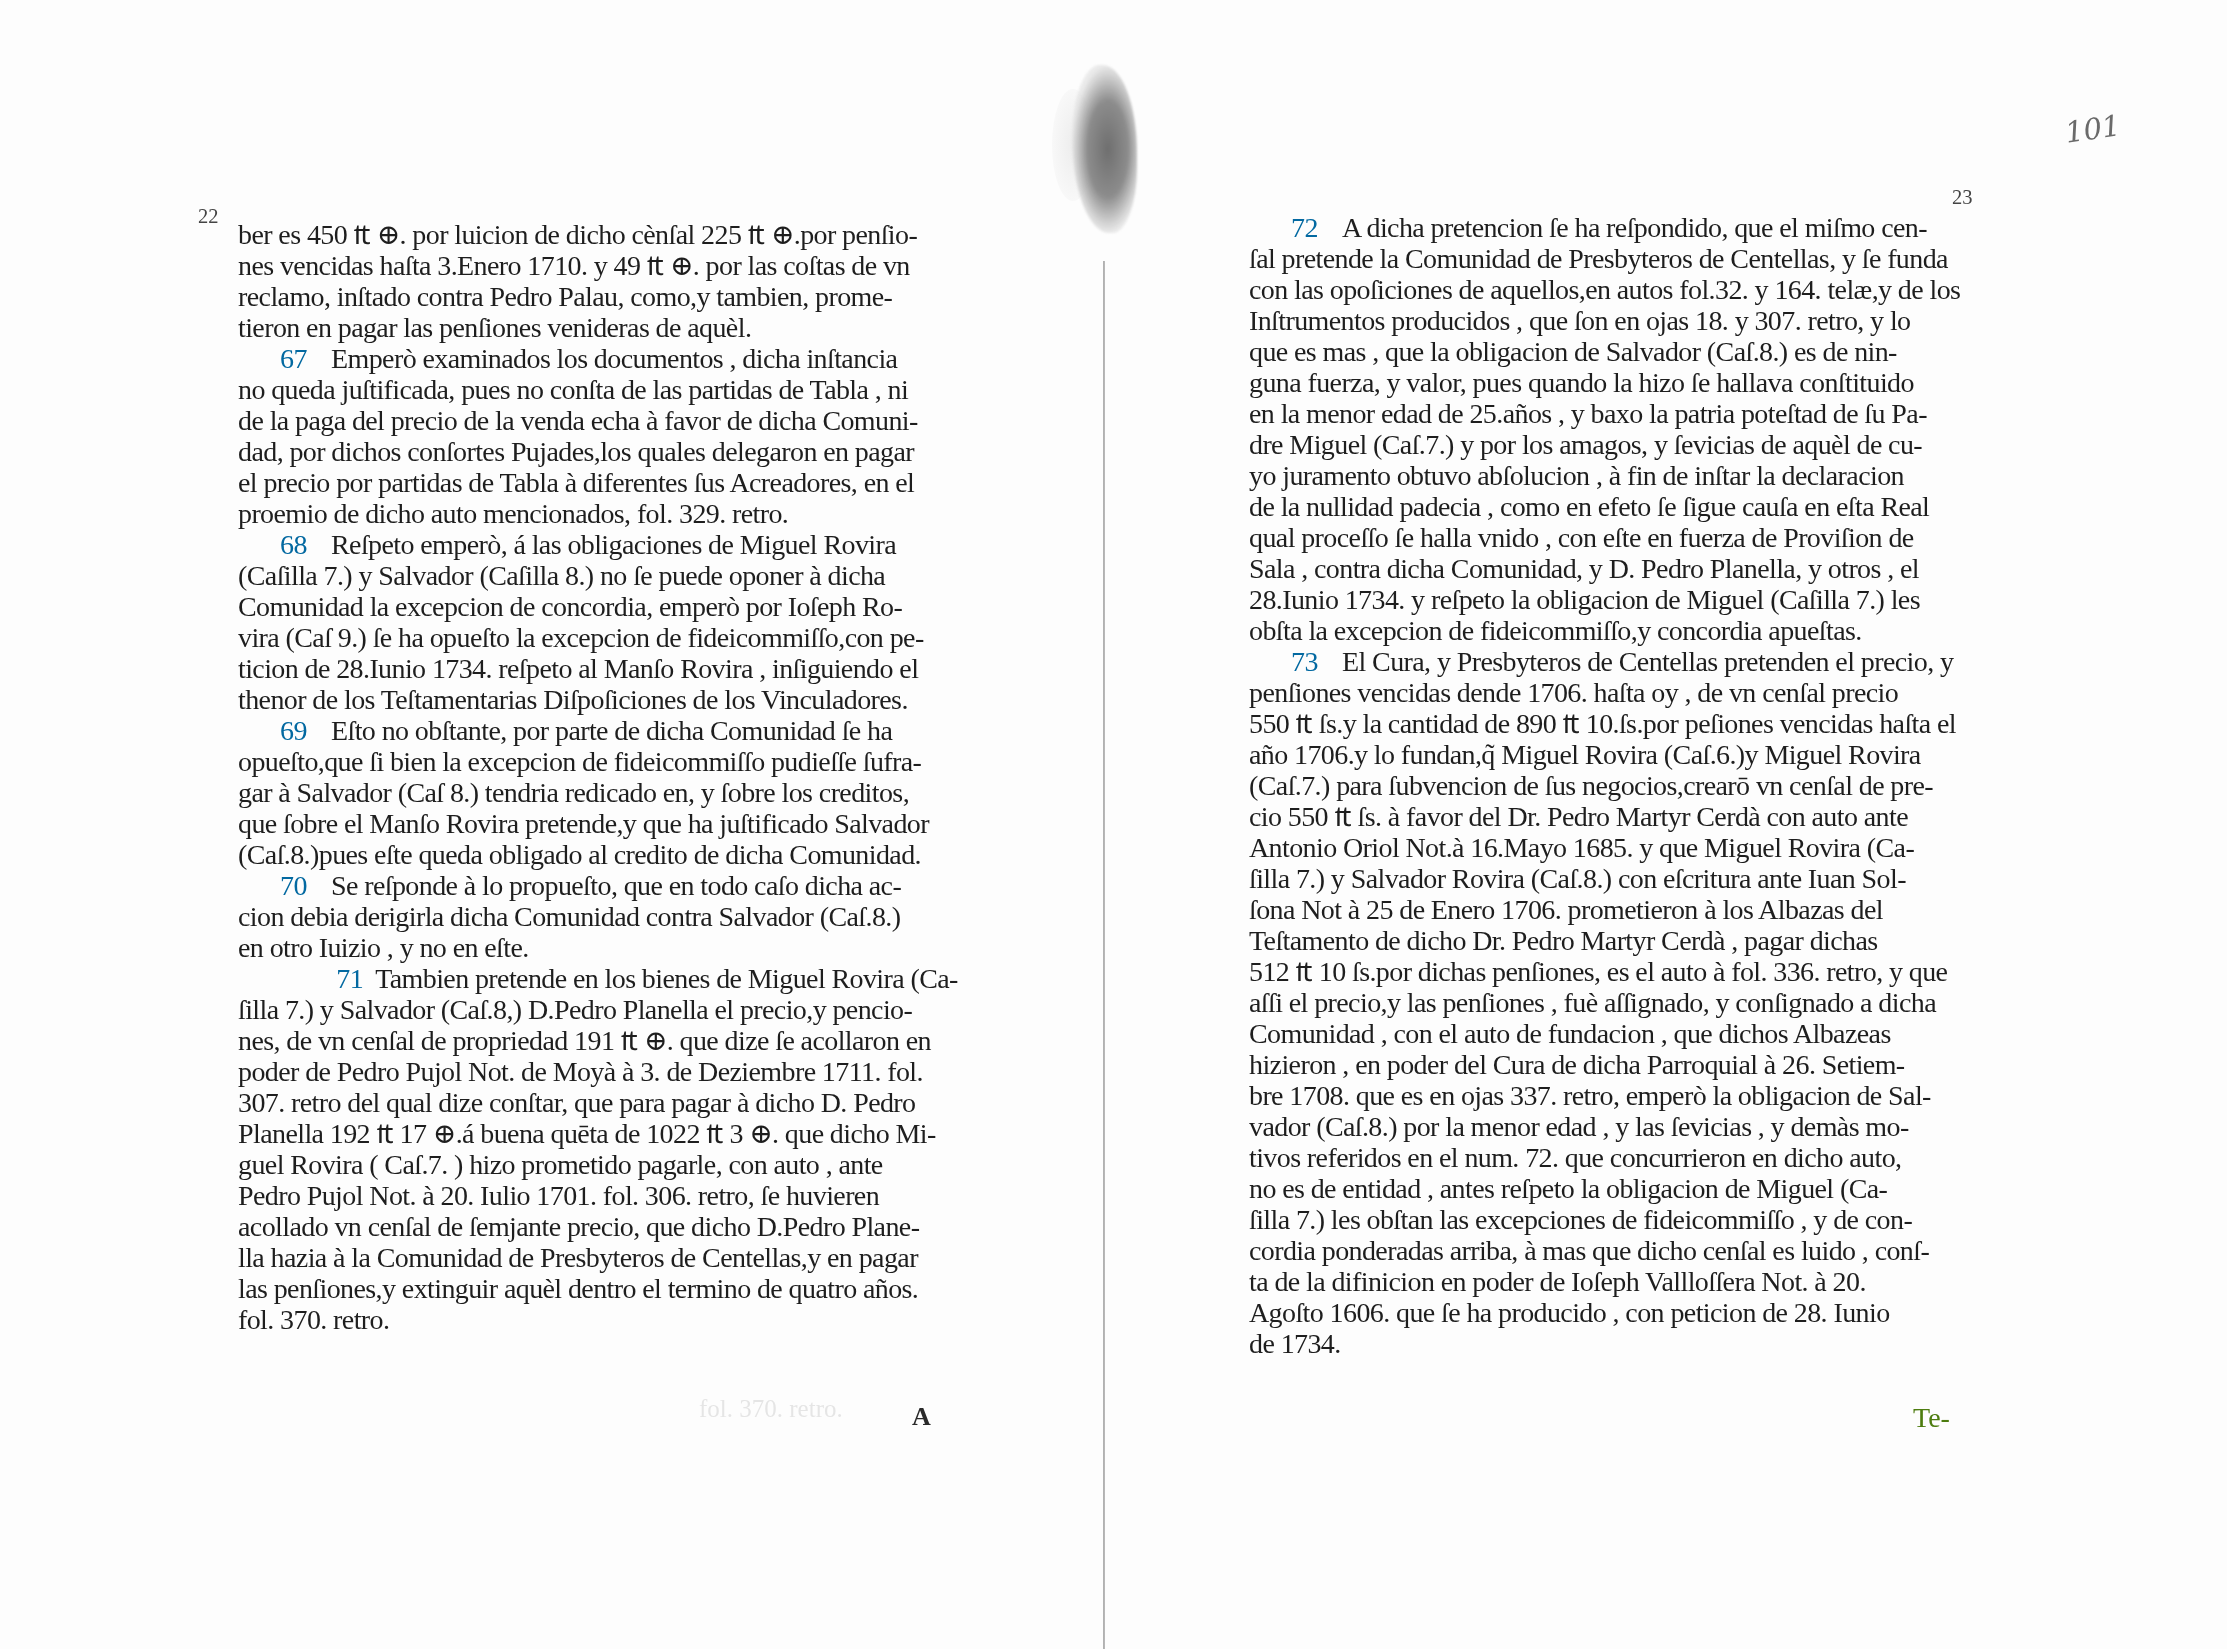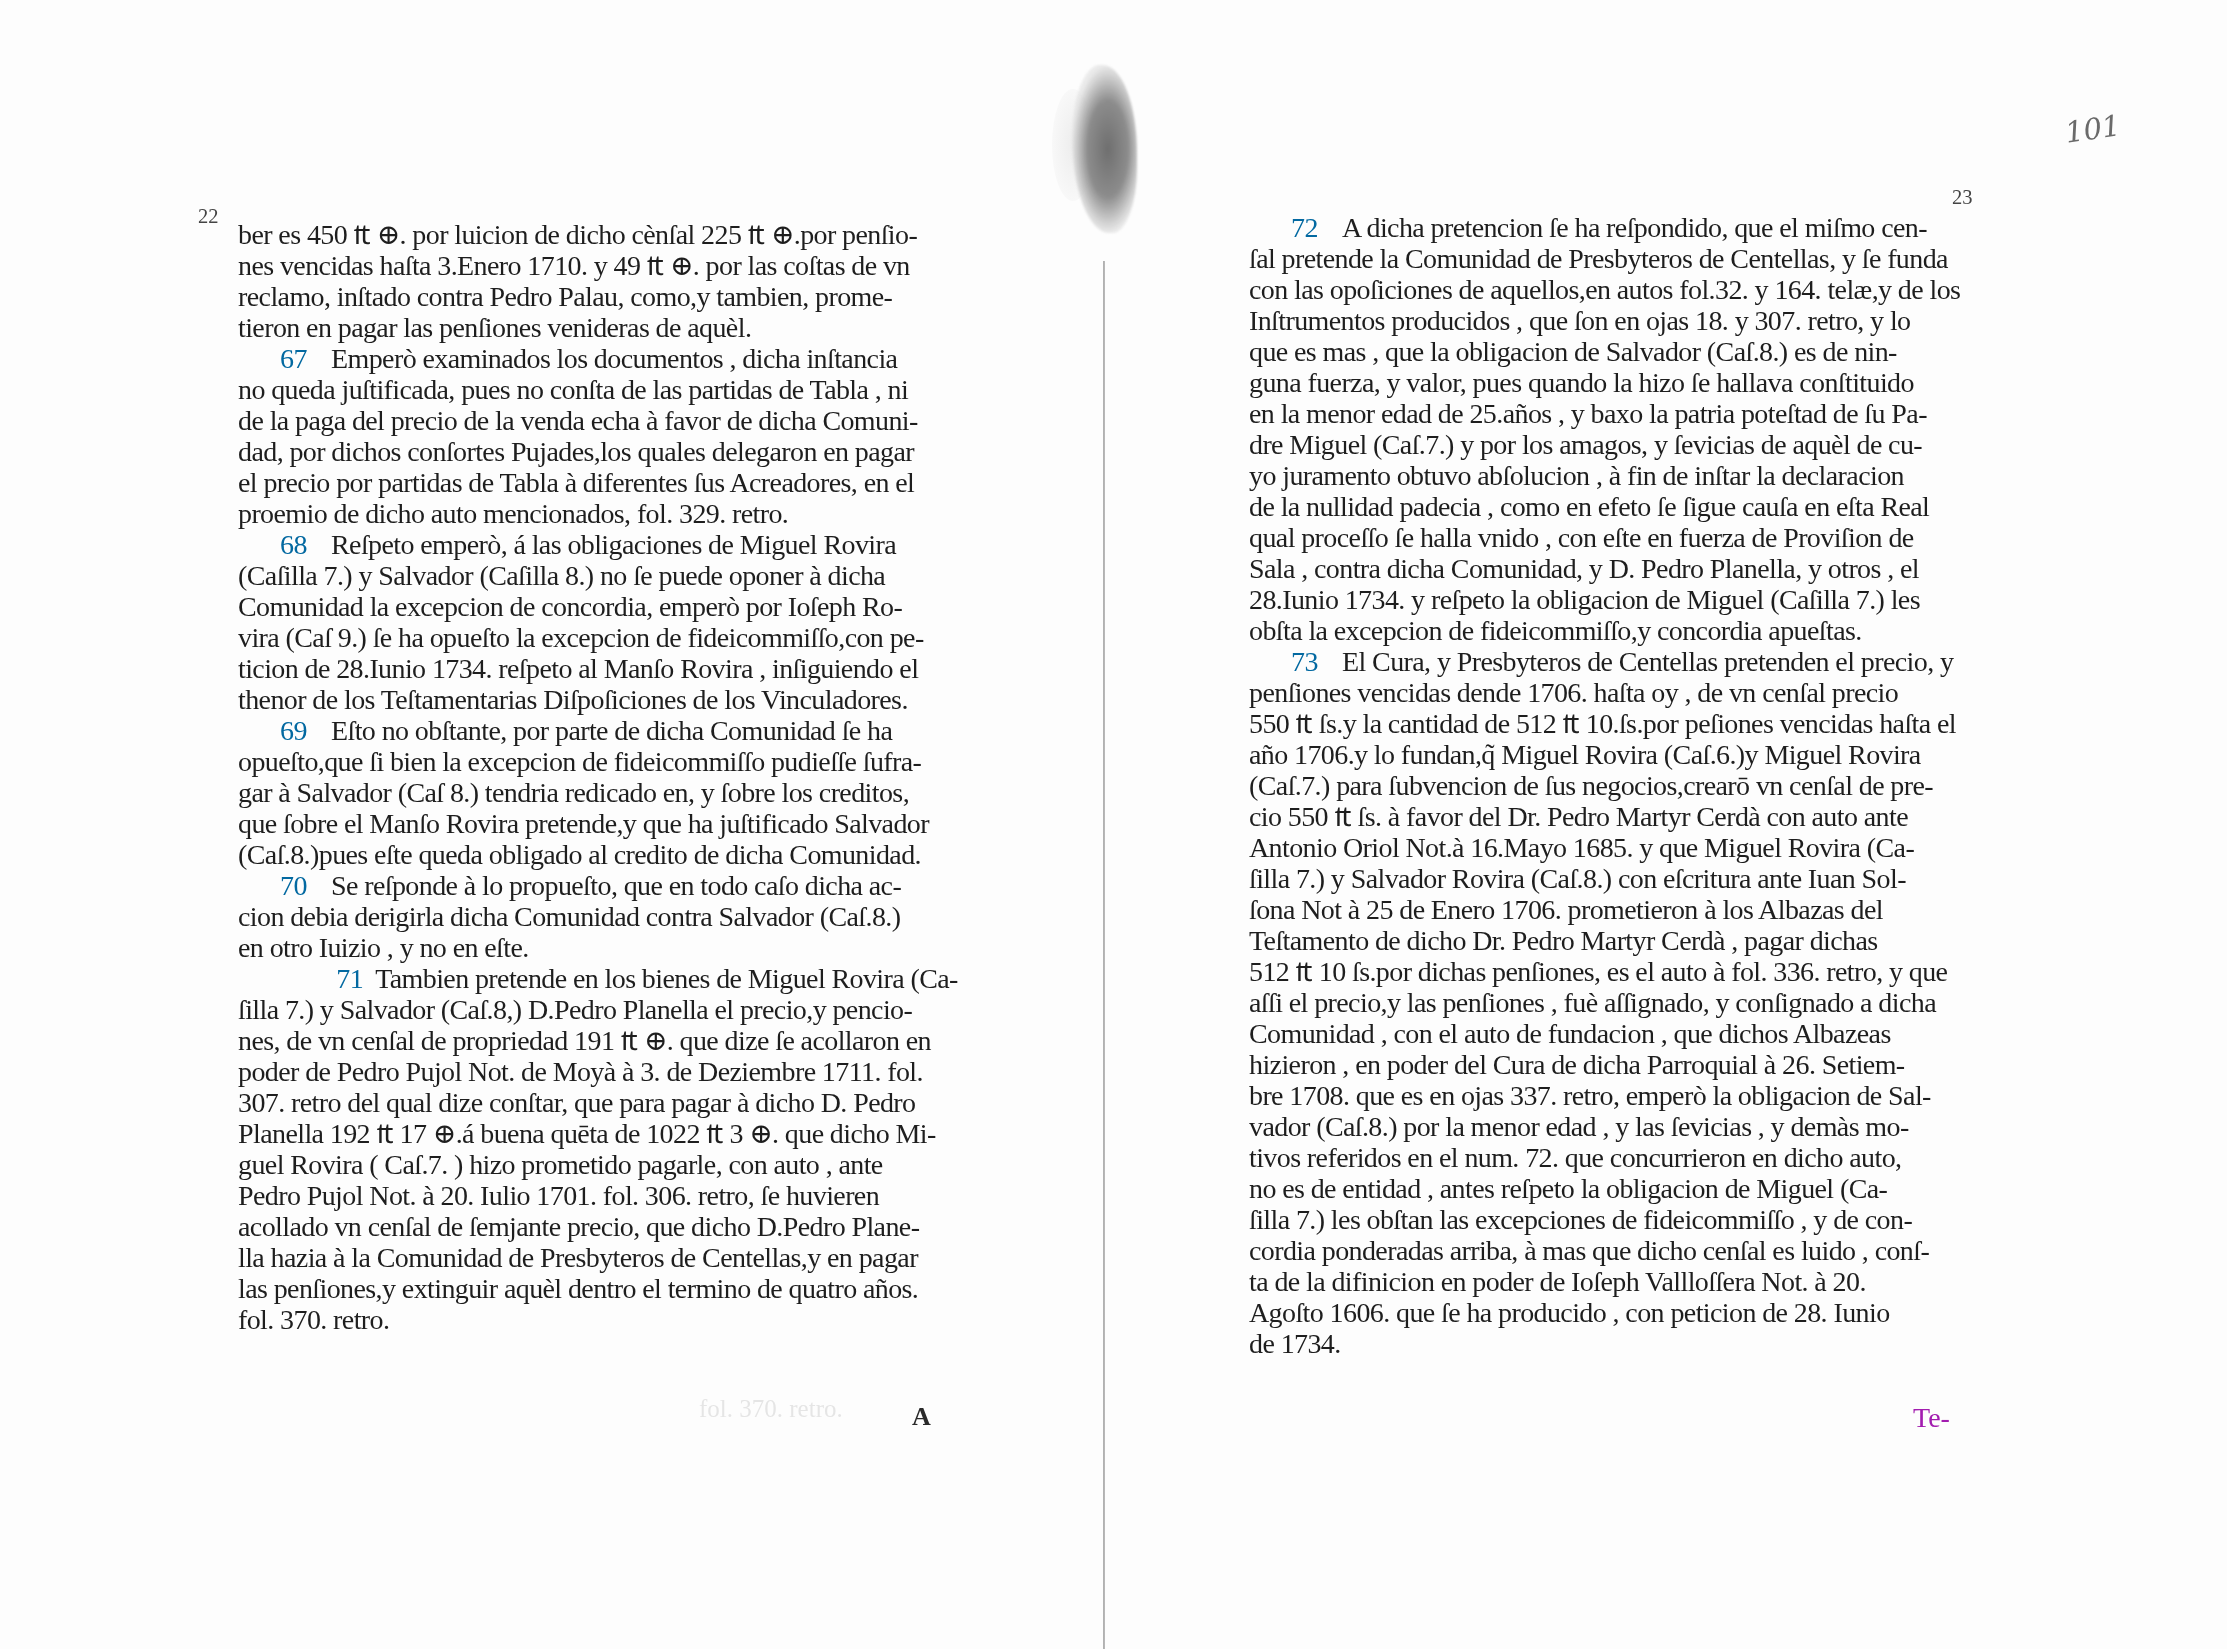--- a/index.html
+++ b/index.html
@@ -48,21 +48,21 @@
     position: absolute; font-size: 20.5px; color: #444;
   }
   .folio-left  { left: 198px;  top: 205px; }
   .folio-right { left: 1952px; top: 186px; }
   .signature {
     position: absolute; left: 912px; top: 1402px;
     font-size: 26px; font-weight: bold; color: #2a2a2a;
   }
   .catchword {
     position: absolute; left: 1913px; top: 1402px;
-    font-size: 28px; color: #a21caf;
+    font-size: 28px; color: #4d7c0f;
   }
   .handwritten {
     position: absolute; left: 2065px; top: 112px;
     font-family: "DejaVu Serif", serif; font-style: italic;
     font-size: 29px; color: #6a6a6a; transform: rotate(-8deg);
   }
   .bleed {
     position: absolute; color: rgba(120,120,120,0.18);
     font-size: 25px; white-space: nowrap;
   }
@@ -132,21 +132,21 @@
     <span class="line"><span>en la menor edad de 25.años , y baxo la patria poteſtad de ſu Pa-</span></span>
     <span class="line"><span>dre Miguel (Caſ.7.) y por los amagos, y ſevicias de aquèl de cu-</span></span>
     <span class="line"><span>yo juramento obtuvo abſolucion , à fin de inſtar la declaracion</span></span>
     <span class="line"><span>de la nullidad padecia , como en efeto ſe ſigue cauſa en eſta Real</span></span>
     <span class="line"><span>qual proceſſo ſe halla vnido , con eſte en fuerza de Proviſion de</span></span>
     <span class="line"><span>Sala , contra dicha Comunidad, y D. Pedro Planella, y otros , el</span></span>
     <span class="line"><span>28.Iunio 1734. y reſpeto la obligacion de Miguel (Caſilla 7.) les</span></span>
     <span class="line"><span>obſta la excepcion de fideicommiſſo,y concordia apueſtas.</span></span>
     <span class="line" style="padding-left: 42px;"><span class="pnum">73</span><span>El Cura, y Presbyteros de Centellas pretenden el precio, y</span></span>
     <span class="line"><span>penſiones vencidas dende 1706. haſta oy , de vn cenſal precio</span></span>
-    <span class="line"><span>550 ₶ ſs.y la cantidad de 512 ₶ 10.ſs.por peſiones vencidas haſta el</span></span>
+    <span class="line"><span>550 ₶ ſs.y la cantidad de 890 ₶ 10.ſs.por peſiones vencidas haſta el</span></span>
     <span class="line"><span>año 1706.y lo fundan,q̃ Miguel Rovira (Caſ.6.)y Miguel Rovira</span></span>
     <span class="line"><span>(Caſ.7.) para ſubvencion de ſus negocios,crearō vn cenſal de pre-</span></span>
     <span class="line"><span>cio 550 ₶ ſs. à favor del Dr. Pedro Martyr Cerdà con auto ante</span></span>
     <span class="line"><span>Antonio Oriol Not.à 16.Mayo 1685. y que Miguel Rovira (Ca-</span></span>
     <span class="line"><span>ſilla 7.) y Salvador Rovira (Caſ.8.) con eſcritura ante Iuan Sol-</span></span>
     <span class="line"><span>ſona Not à 25 de Enero 1706. prometieron à los Albazas del</span></span>
     <span class="line"><span>Teſtamento de dicho Dr. Pedro Martyr Cerdà , pagar dichas</span></span>
     <span class="line"><span>512 ₶ 10 ſs.por dichas penſiones, es el auto à fol. 336. retro, y que</span></span>
     <span class="line"><span>aſſi el precio,y las penſiones , fuè aſſignado, y conſignado a dicha</span></span>
     <span class="line"><span>Comunidad , con el auto de fundacion , que dichos Albazeas</span></span>

